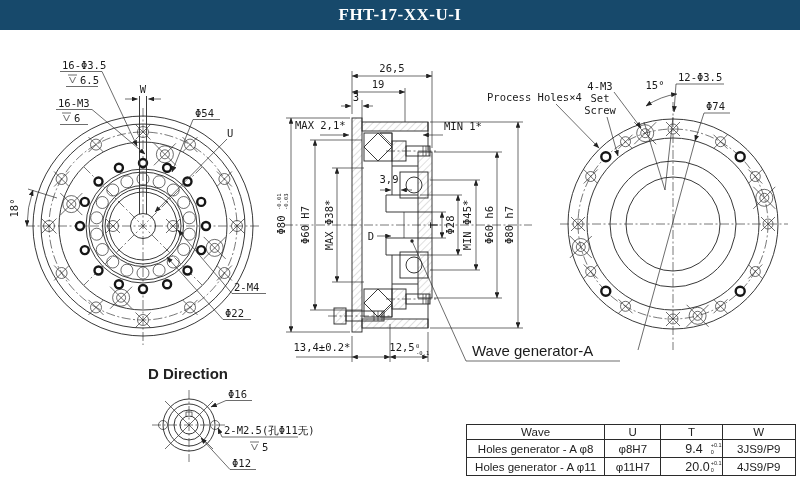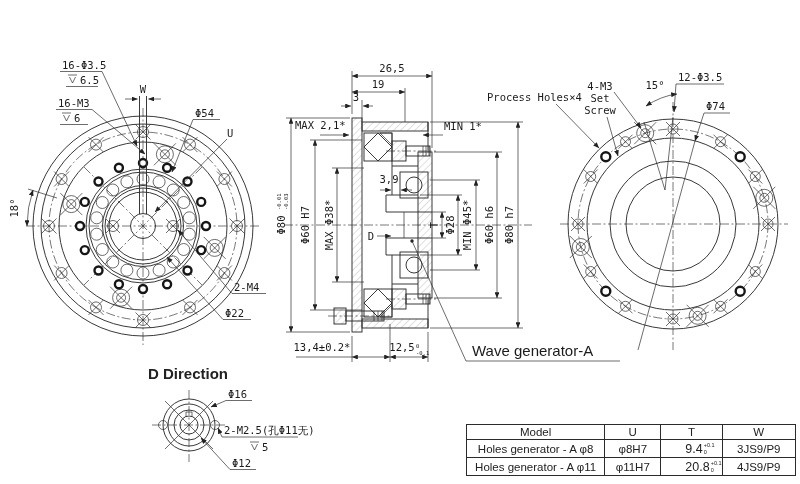--- a/index.html
+++ b/index.html
@@ -17,21 +17,21 @@
   .hat{fill:url(#hat);stroke:#2e2e2e;stroke-width:.95;}
   .txt{font-family:"DejaVu Sans Mono",monospace;font-size:10.5px;fill:#1b1b1b;}
   .txs{font-size:5.5px;}
   .big{font-family:"Liberation Sans",sans-serif;font-size:15px;fill:#1b1b1b;}
   .hd{font-family:"Liberation Sans",sans-serif;font-size:15px;font-weight:600;fill:#222;}
   .dtable{position:absolute;left:466px;top:424px;width:330px;border-collapse:collapse;
           font-size:11.5px;color:#222;}
   .dtable td{border:1px solid #2b2b2b;text-align:center;padding:0;height:17px;}
   .dtable tr:first-child td{height:14px;}
   .dtable{border:1.5px solid #2b2b2b;}
-  .tolcell{display:flex;align-items:center;justify-content:flex-start;margin-left:24px;}
+  .tolcell{display:flex;align-items:center;justify-content:space-between;margin-left:24px;}
   .tval{font-size:12.5px;}
   .tstack{display:inline-flex;flex-direction:column;font-size:5.5px;line-height:1.1;
           margin-left:1px;text-align:left;}
 </style>
 </head>
 <body>
 
 <div class="stage">
 
 <svg class="draw" width="800" height="484" viewBox="0 0 800 484">
@@ -464,31 +464,34 @@
   <line class="tn" x1="222" y1="437" x2="298" y2="437"></line>
   <line class="tn" x1="222" y1="437" x2="218" y2="428" marker-end="url(#ah)"></line>
   <path class="tn" d="M250,442 h9 M251.5,444 l3,6 l3,-6"></path>
   <text class="txt" x="262" y="451">5</text>
   <text class="txt" x="232" y="467">Φ12</text>
   <line class="tn" x1="230" y1="469.5" x2="256" y2="469.5"></line>
   <line class="tn" x1="230" y1="469.5" x2="201" y2="438" marker-end="url(#ah)"></line>
 </g>
 </svg>
 
+<div class="titlebar">
+  <span>FHT-17-XX-U-I</span>
+</div>
 
 <table class="dtable">
   <colgroup>
         <col style="width:146px">
         <col style="width:58px">
         <col style="width:50px">
         <col style="width:76px">
       </colgroup>
   <tbody>
         <tr>
-    <td>Model</td>
+    <td>Wave</td>
     <td>U</td>
     <td>T</td>
     <td>W</td>
   </tr>
   <tr>
     <td>Holes generator - A φ8</td>
     <td>φ8H7</td>
     <td>
             <span class="tolcell">
               <span class="tval">9.4</span>
@@ -498,21 +501,21 @@
               </span>
             </span>
           </td>
     <td>3JS9/P9</td>
   </tr>
   <tr>
     <td>Holes generator - A φ11</td>
     <td>φ11H7</td>
     <td>
             <span class="tolcell">
-              <span class="tval">20.8</span>
+              <span class="tval">20.0</span>
               <span class="tstack">
                 <span>+0.1</span>
                 <span>0</span>
               </span>
             </span>
           </td>
     <td>4JS9/P9</td>
   </tr>
 </tbody>
     </table>

